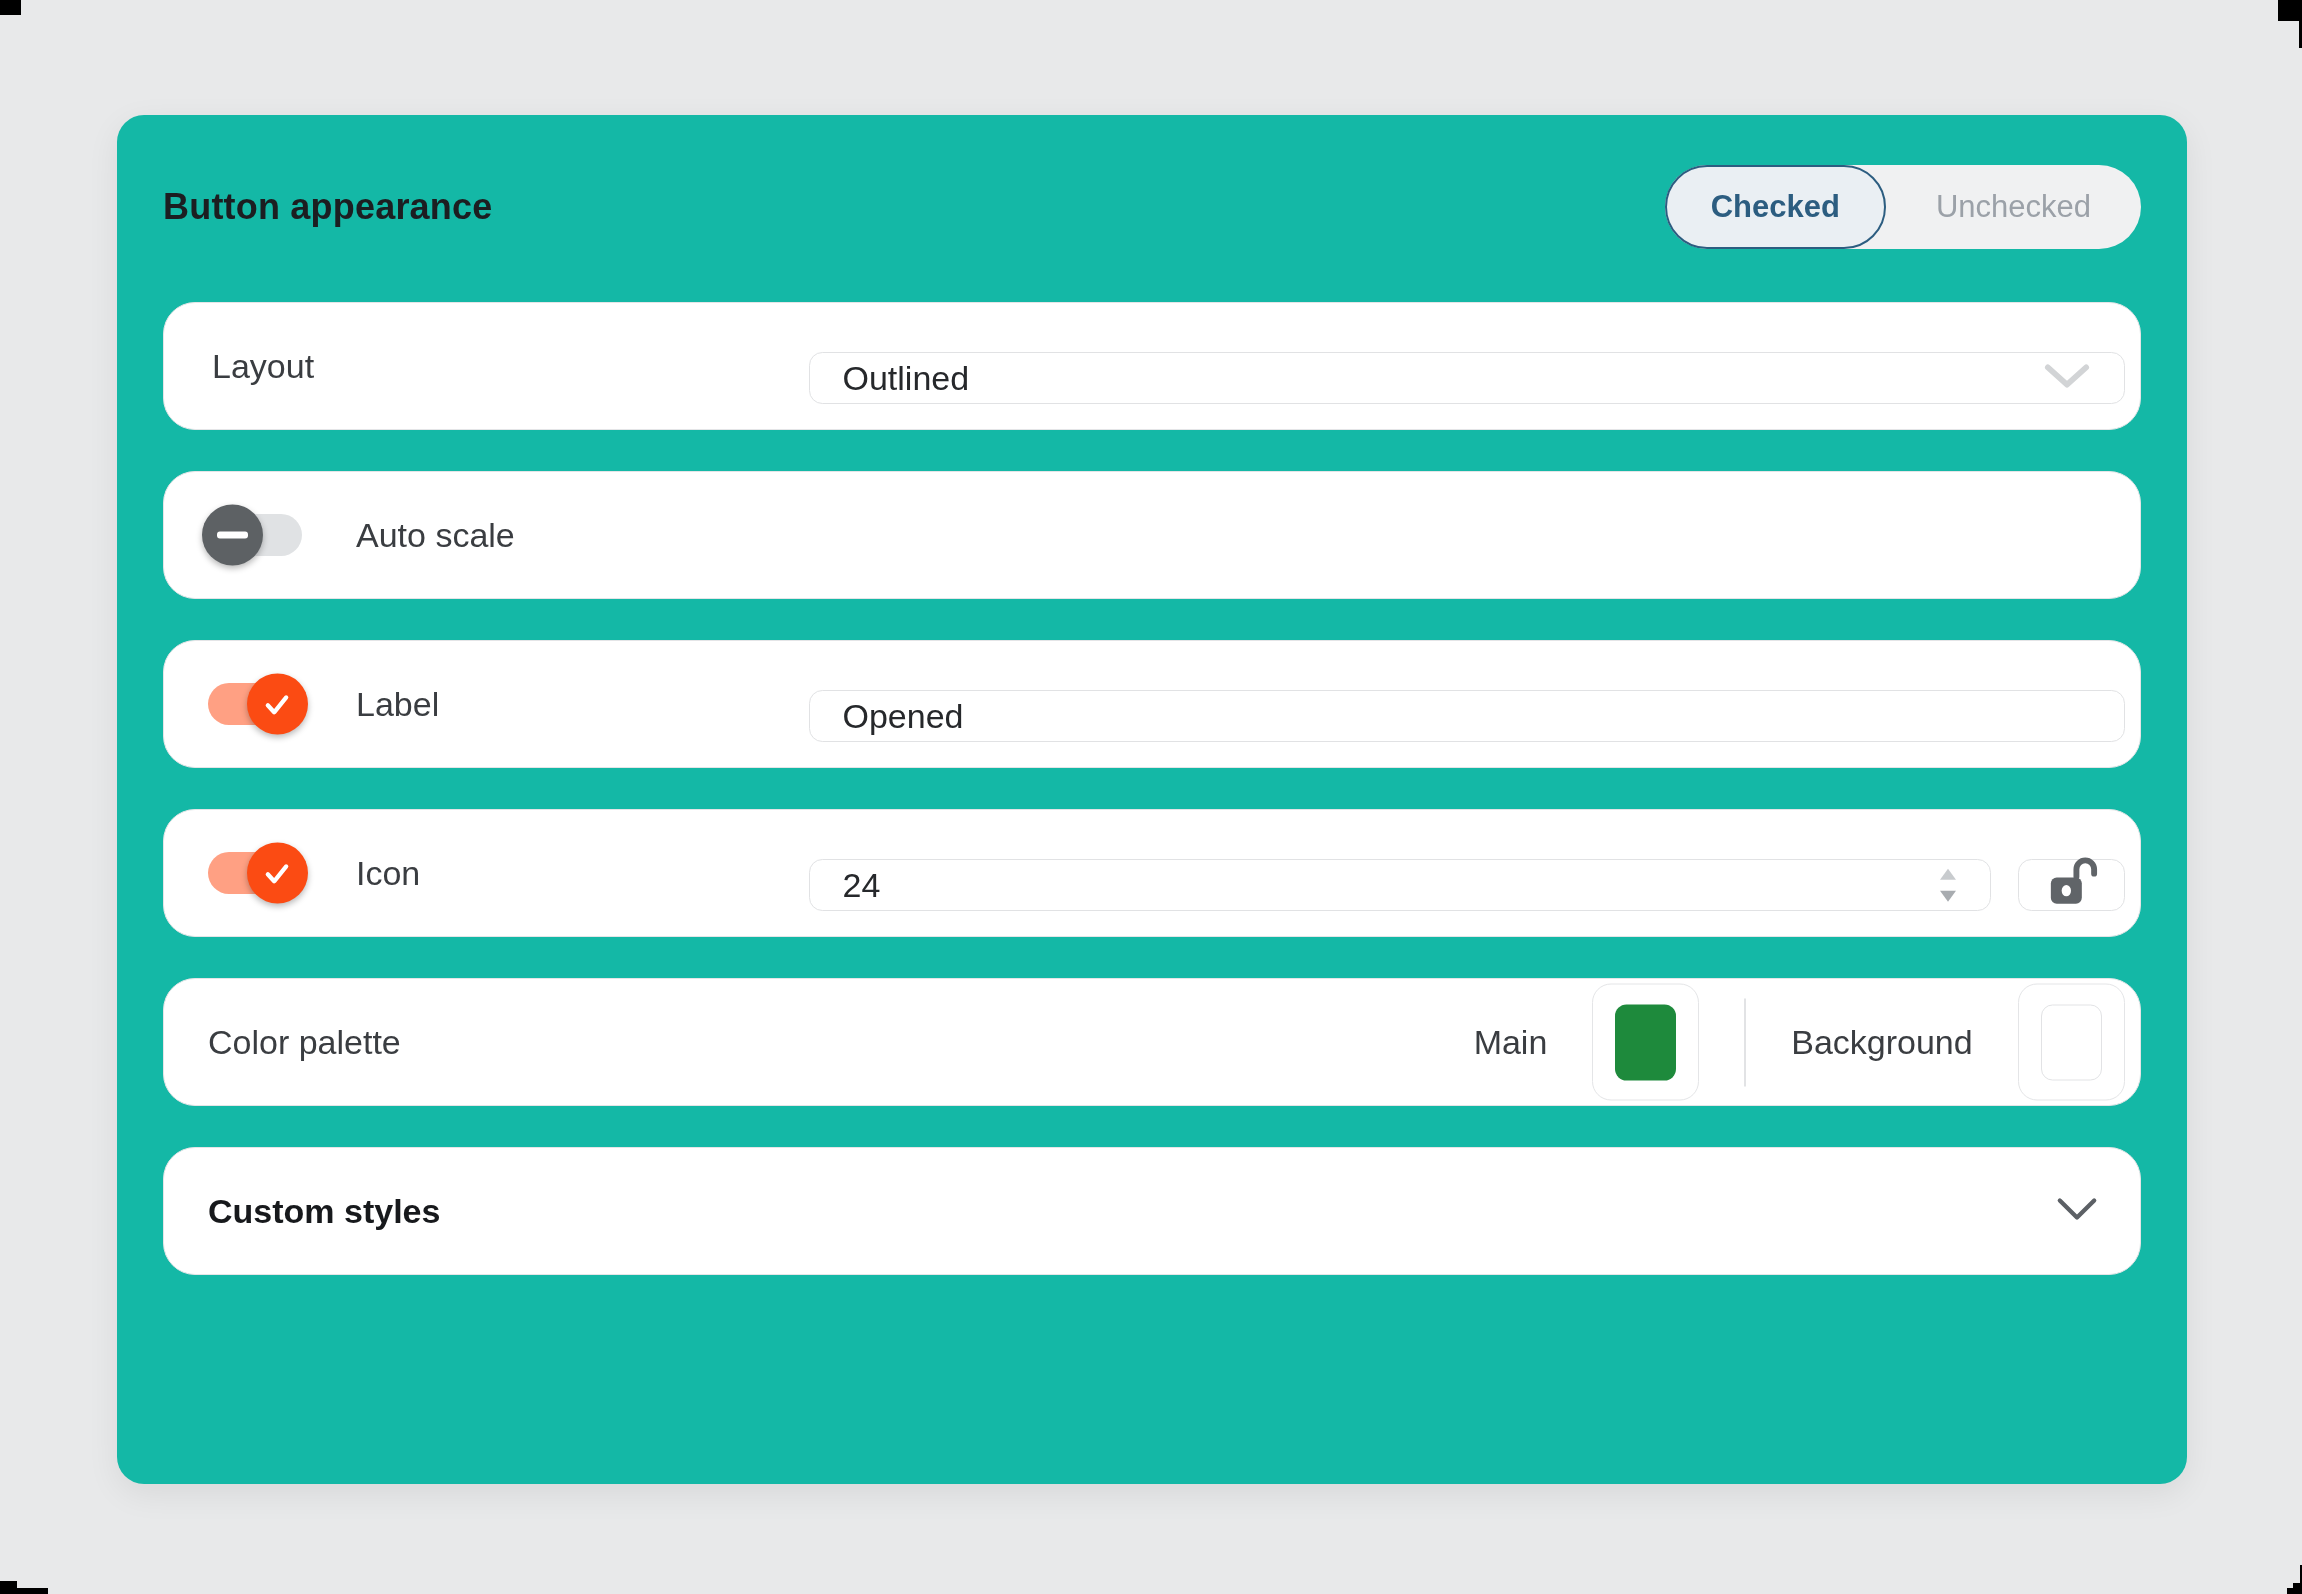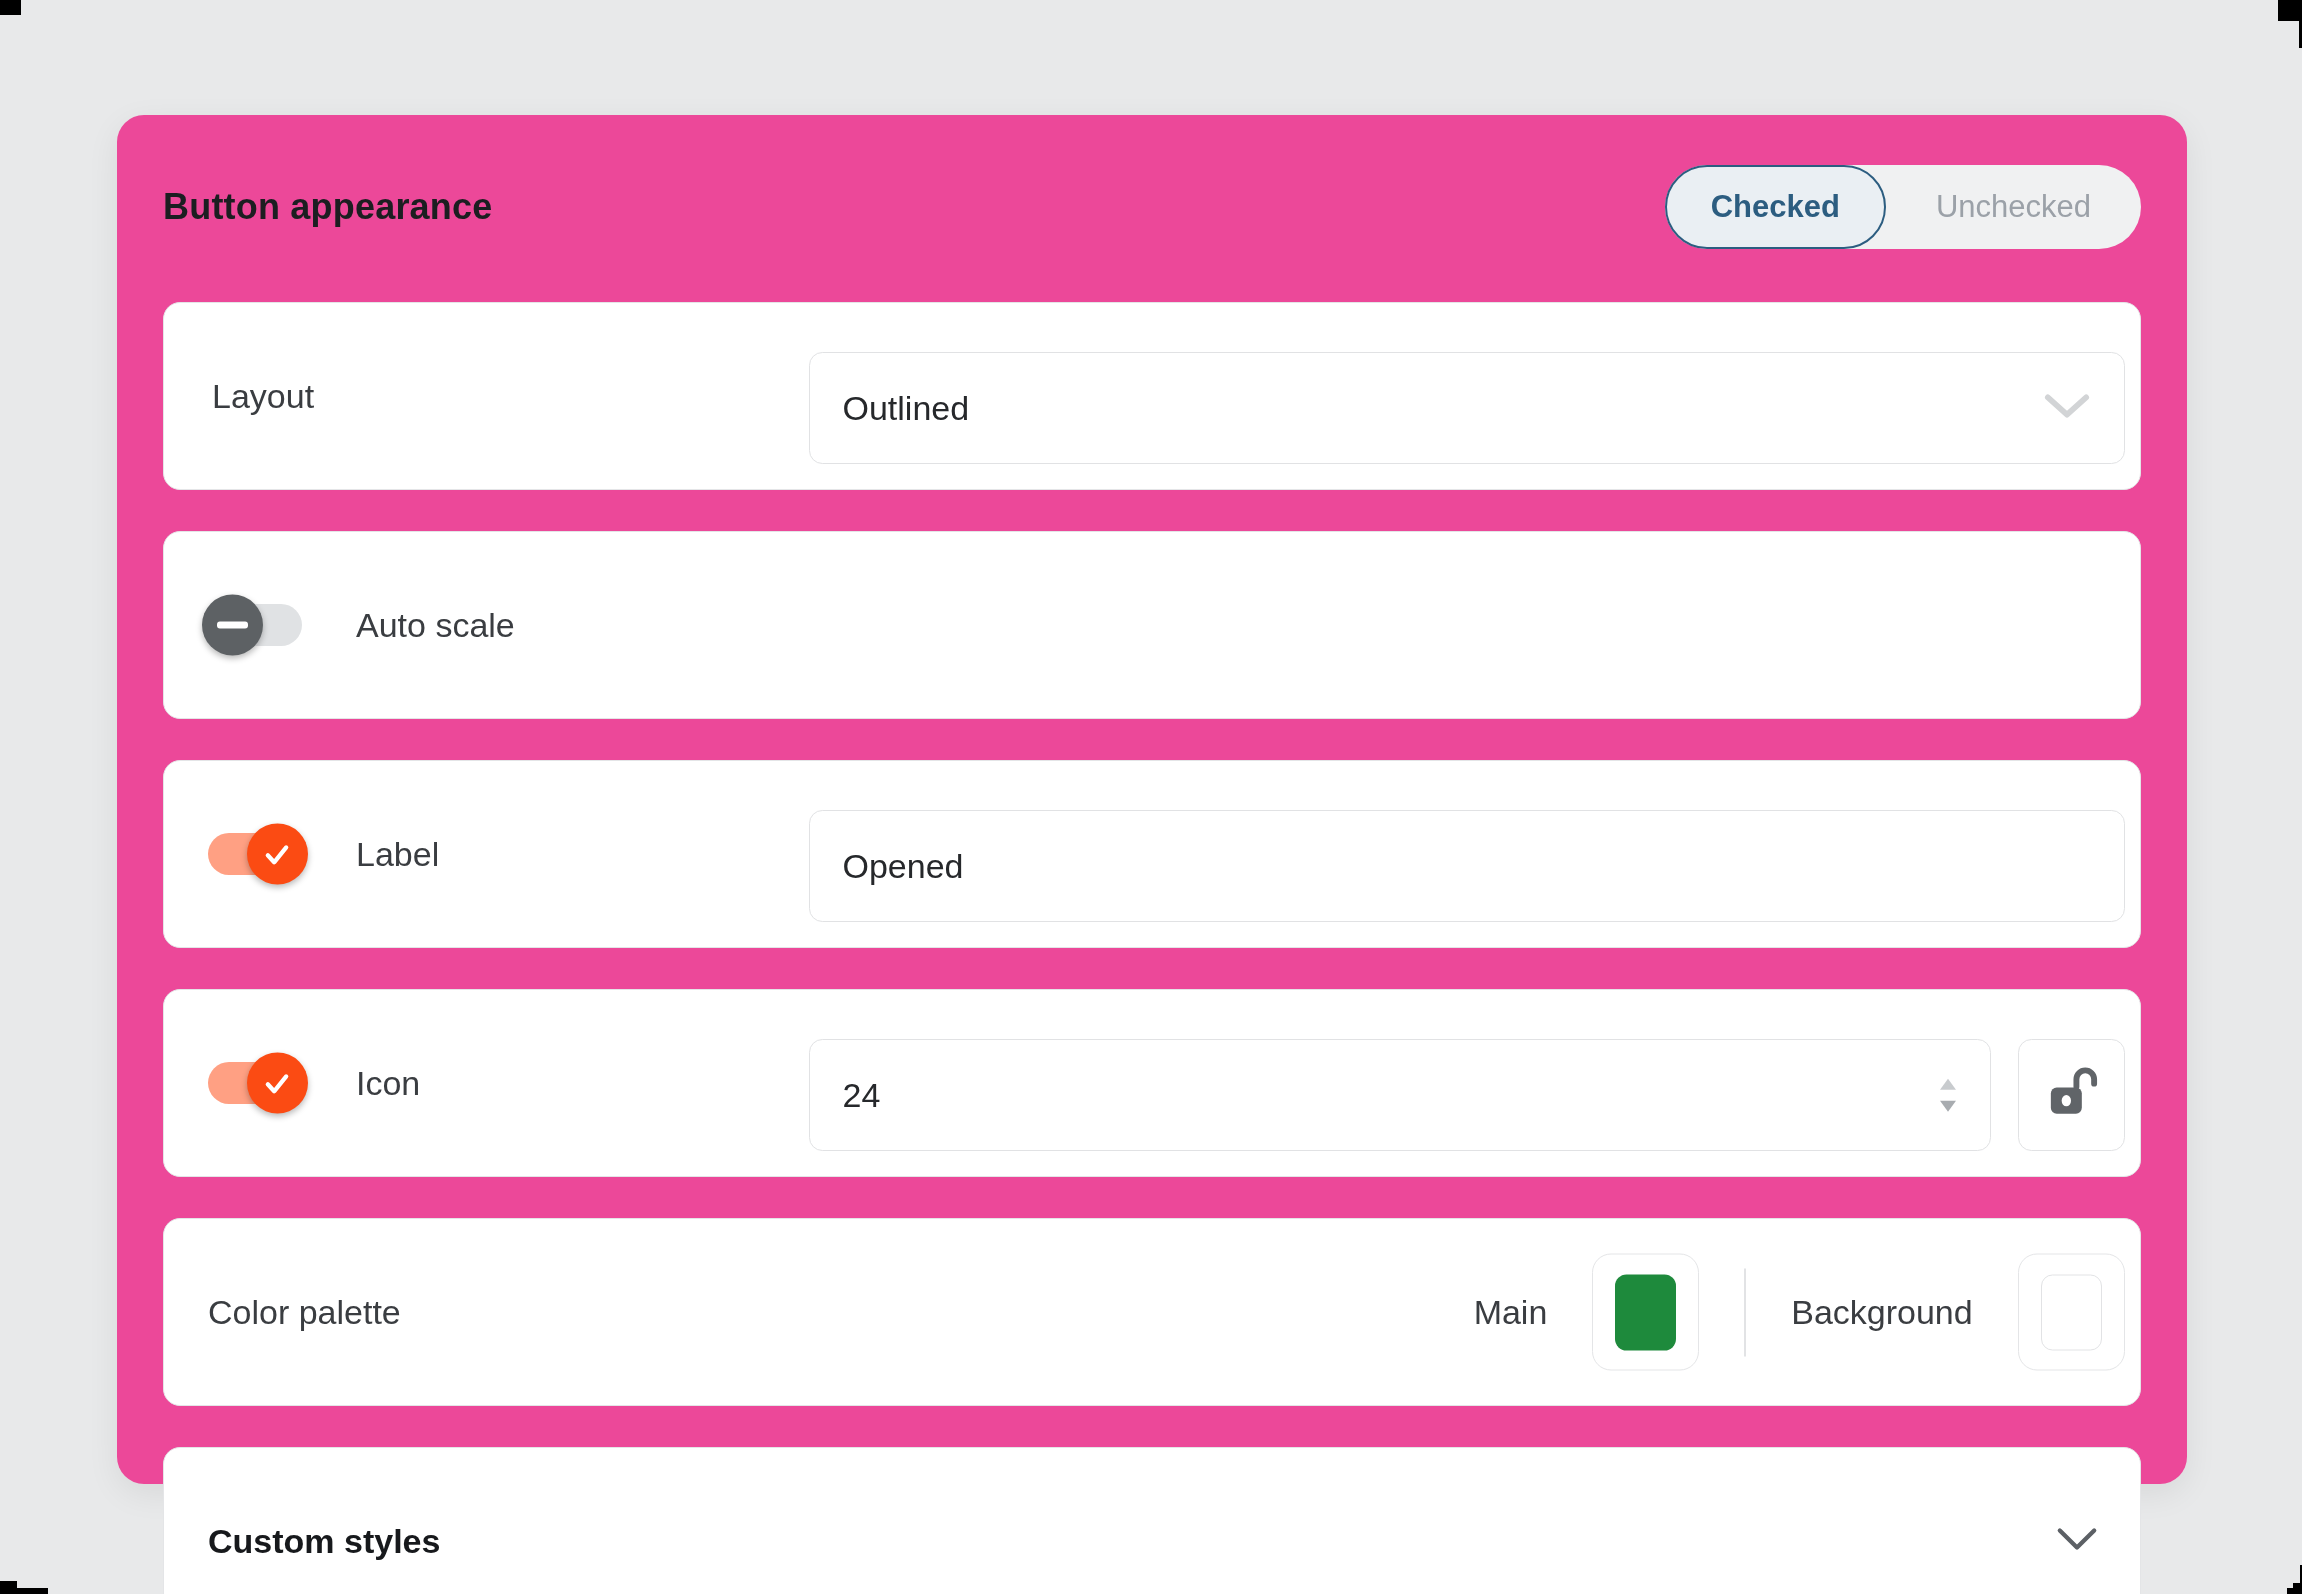--- a/index.html
+++ b/index.html
@@ -17,21 +17,21 @@
   .c-bl  { left: 0; bottom: 0; width: 48px; height: 5.7px; }
   .c-bl2 { left: 0; bottom: 0; width: 17px; height: 13.4px; }
   .c-br  { right: 0; bottom: 0; width: 2.9px; height: 29px; }
   .c-br2 { right: 0; bottom: 0; width: 9.6px; height: 11.5px; }
   .c-br3 { right: 0; bottom: 0; width: 16.3px; height: 5.7px; }
 
   .card {
     position: absolute;
     left: 117px; top: 115px;
     width: 2070px; height: 1369px;
-    background: #ec4899;
+    background: #14b8a6;
     border-radius: 27px;
     box-shadow: 0 9.6px 32.5px rgba(0,0,0,0.07);
     padding: 50px 46px 0 46px;
   }
 
   .header {
     height: 84px;
     display: flex;
     align-items: center;
     justify-content: space-between;
@@ -62,23 +62,23 @@
   .seg.selected {
     background: #eaeff3;
     border: 2.9px solid #2c5d80;
     color: #2c5d80;
     font-weight: 700;
     padding: 0 44px;
   }
 
   .row {
     position: relative;
-    height: 188px;
+    height: 128px;
     border: 1.9px solid #e4e5e7;
-    border-radius: 17px;
+    border-radius: 32px;
     display: flex;
     align-items: center;
     padding-left: 48px;
     background: #ffffff;
   }
   .row.first { margin-top: 53px; }
   .row + .row { margin-top: 41px; padding-left: 44px; }
 
   .row-label {
     font-size: 34px;

